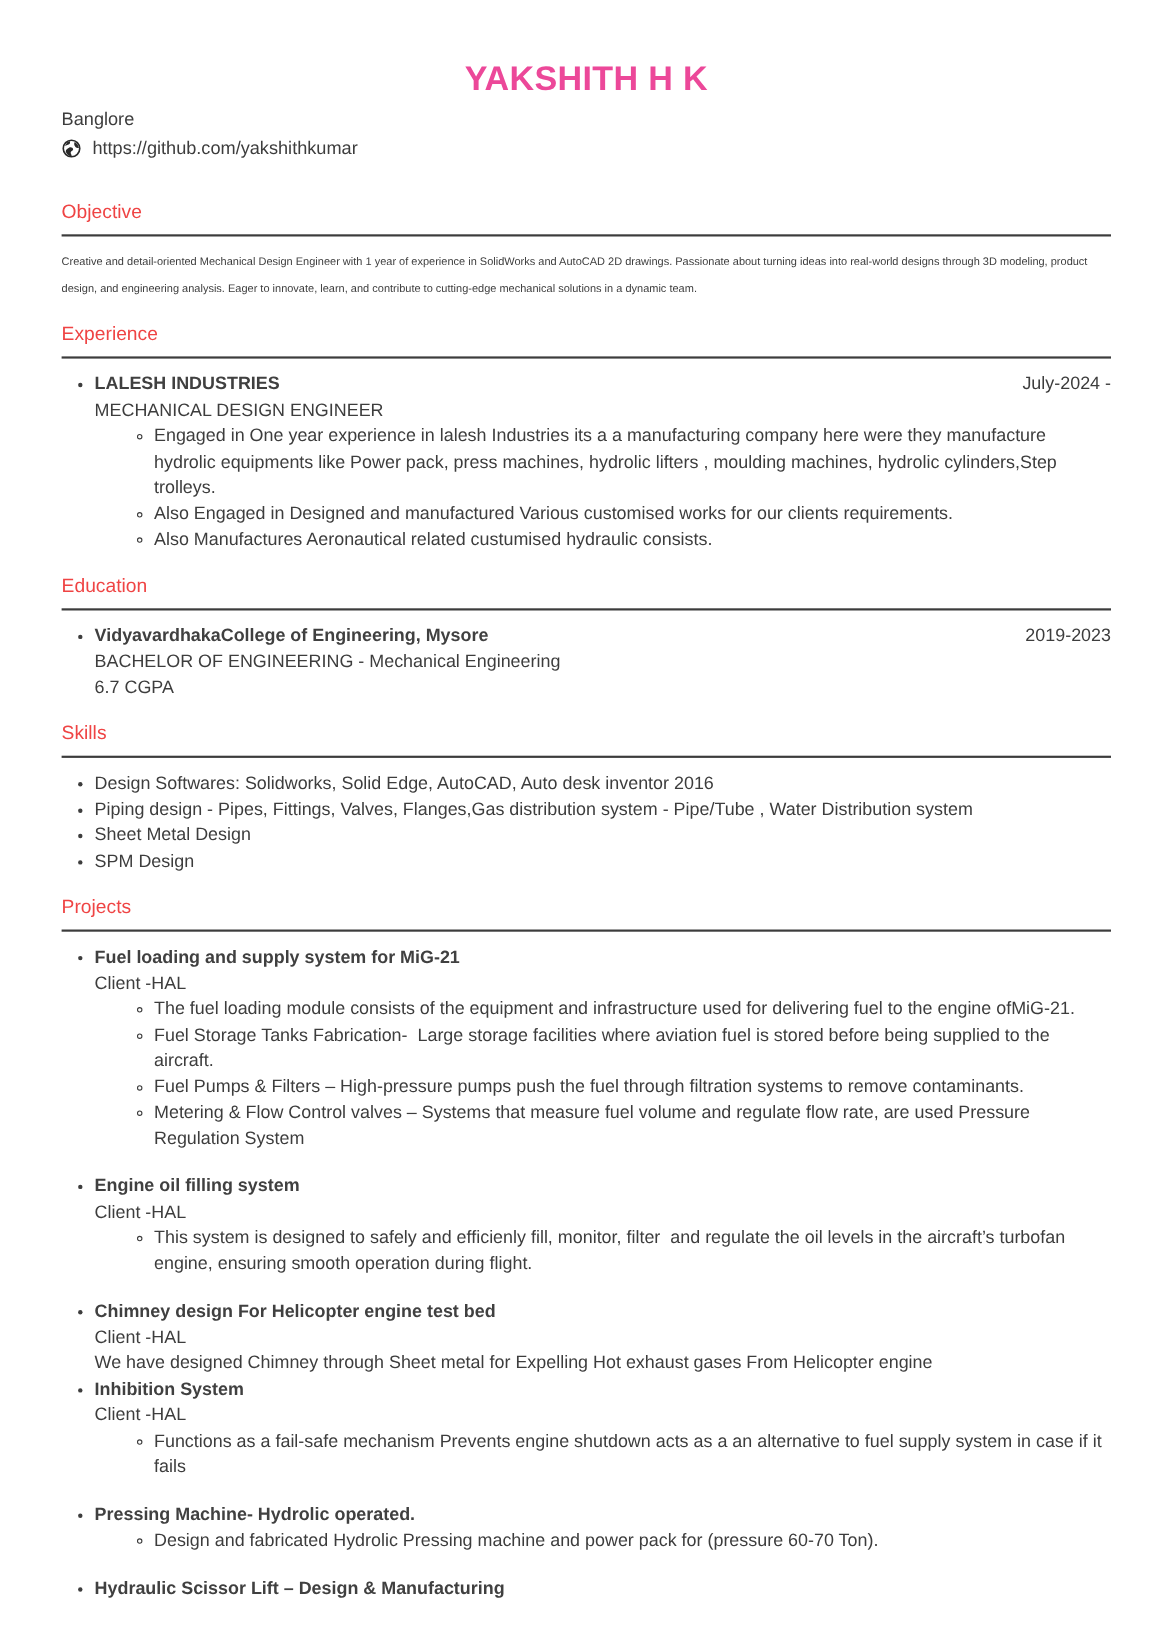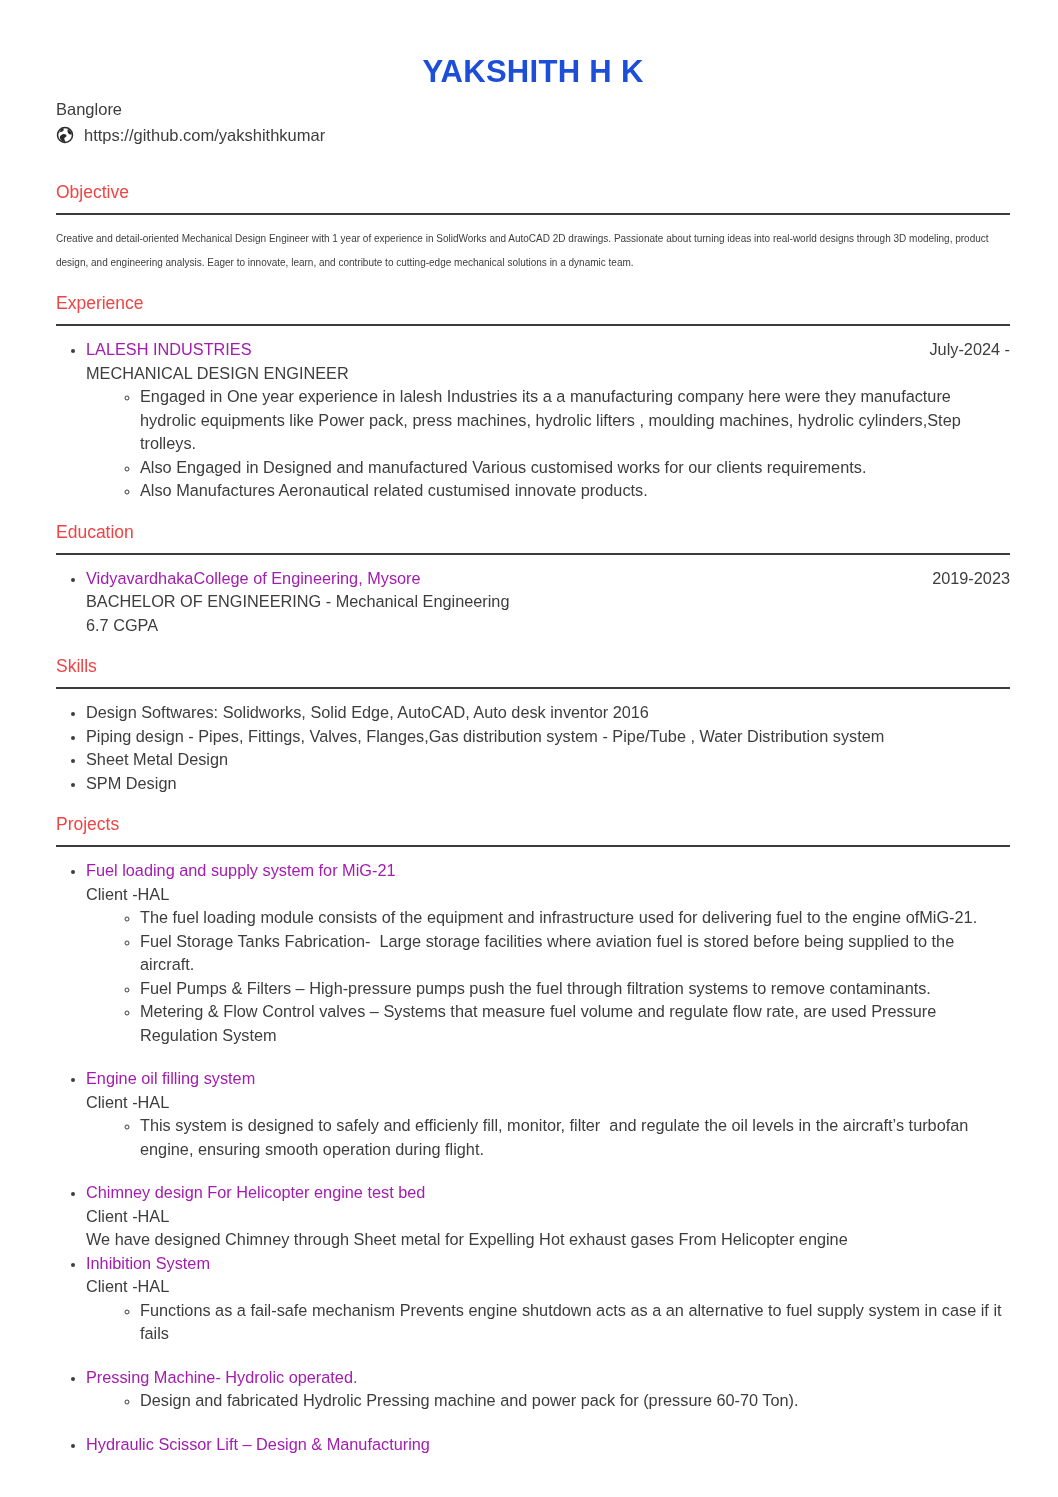--- a/index.html
+++ b/index.html
@@ -11,21 +11,21 @@
   }
   .page {
     width:1058px; min-height:1497px; box-sizing:border-box;
     padding:54px 48px 40px 56px;
     background:#ffffff;
   }
   
   .resume-header { text-align:center; }
   .name {
     margin:0 0 6px 0;
-    font-size:31px; font-weight:700; color:#1d4ed8; letter-spacing:0.3px;
+    font-size:31px; font-weight:700; color:#ec4899; letter-spacing:0.3px;
   }
   .contact-line {
     display:flex; justify-content:flex-start; align-items:center;
     font-size:16.5px; line-height:26px; color:#3d3d3d;
   }
   .contact-sep { margin:0 12px; }
   .icon-gap { margin-right:10px; display:inline-flex; align-items:center; }
   .linkedin-glyph { font-weight:700; font-size:17px; color:#2a2a2a; letter-spacing:-0.5px; }
   .globe-svg { display:block; }
   
@@ -39,21 +39,21 @@
   .section-body { margin-top:12px; }
   .para { margin:0; font-size:10px; line-height:23.5px; white-space:pre-wrap; }
   
   ul.l1 { list-style:disc; margin:0; padding-left:30px; }
   ul.l1 > li { font-size:16.3px; line-height:23.5px; }
   ul.l1 > li::marker { color:#3d3d3d; font-size:14px; }
   ul.l2 { list-style:circle; margin:0; padding-left:54px; }
   ul.l2 > li { font-size:16.3px; line-height:23.5px; white-space:pre-wrap; }
   ul.l2 > li::marker { color:#3d3d3d; font-size:14px; }
   .entry-head { display:flex; justify-content:space-between; align-items:baseline; }
-  .entry-name { font-weight:400; color:#a21caf; }
+  .entry-name { font-weight:700; color:#404040; }
   .entry-date { font-weight:400; color:#3d3d3d; white-space:nowrap; }
   .entry-sub { font-size:16.3px; line-height:23.5px; }
   .client-line { font-size:16.3px; line-height:23.5px; }
   .proj { margin-top:20px; }
   .proj.no-gap { margin-top:0; }
   .proj:first-child { margin-top:0; }
 </style>
 </head>
 <body>
 
@@ -90,21 +90,21 @@
       <ul class="l1">
         <li>
           <div class="entry-head">
             <span class="entry-name">LALESH INDUSTRIES</span>
             <span class="entry-date">July-2024 -</span>
           </div>
           <div class="entry-sub">MECHANICAL DESIGN ENGINEER</div>
           <ul class="l2">
             <li>Engaged in One year experience in lalesh Industries its a a manufacturing company here were they manufacture hydrolic equipments like Power pack, press machines, hydrolic lifters , moulding machines, hydrolic cylinders,Step trolleys.</li>
             <li>Also Engaged in Designed and manufactured Various customised works for our clients requirements.</li>
-            <li>Also Manufactures Aeronautical related custumised innovate products.</li>
+            <li>Also Manufactures Aeronautical related custumised hydraulic consists.</li>
           </ul>
         </li>
       </ul>
     </div>
   </section>
 
   <section>
     <h2 class="section-title">Education</h2>
     <div class="section-body">
       <ul class="l1">

